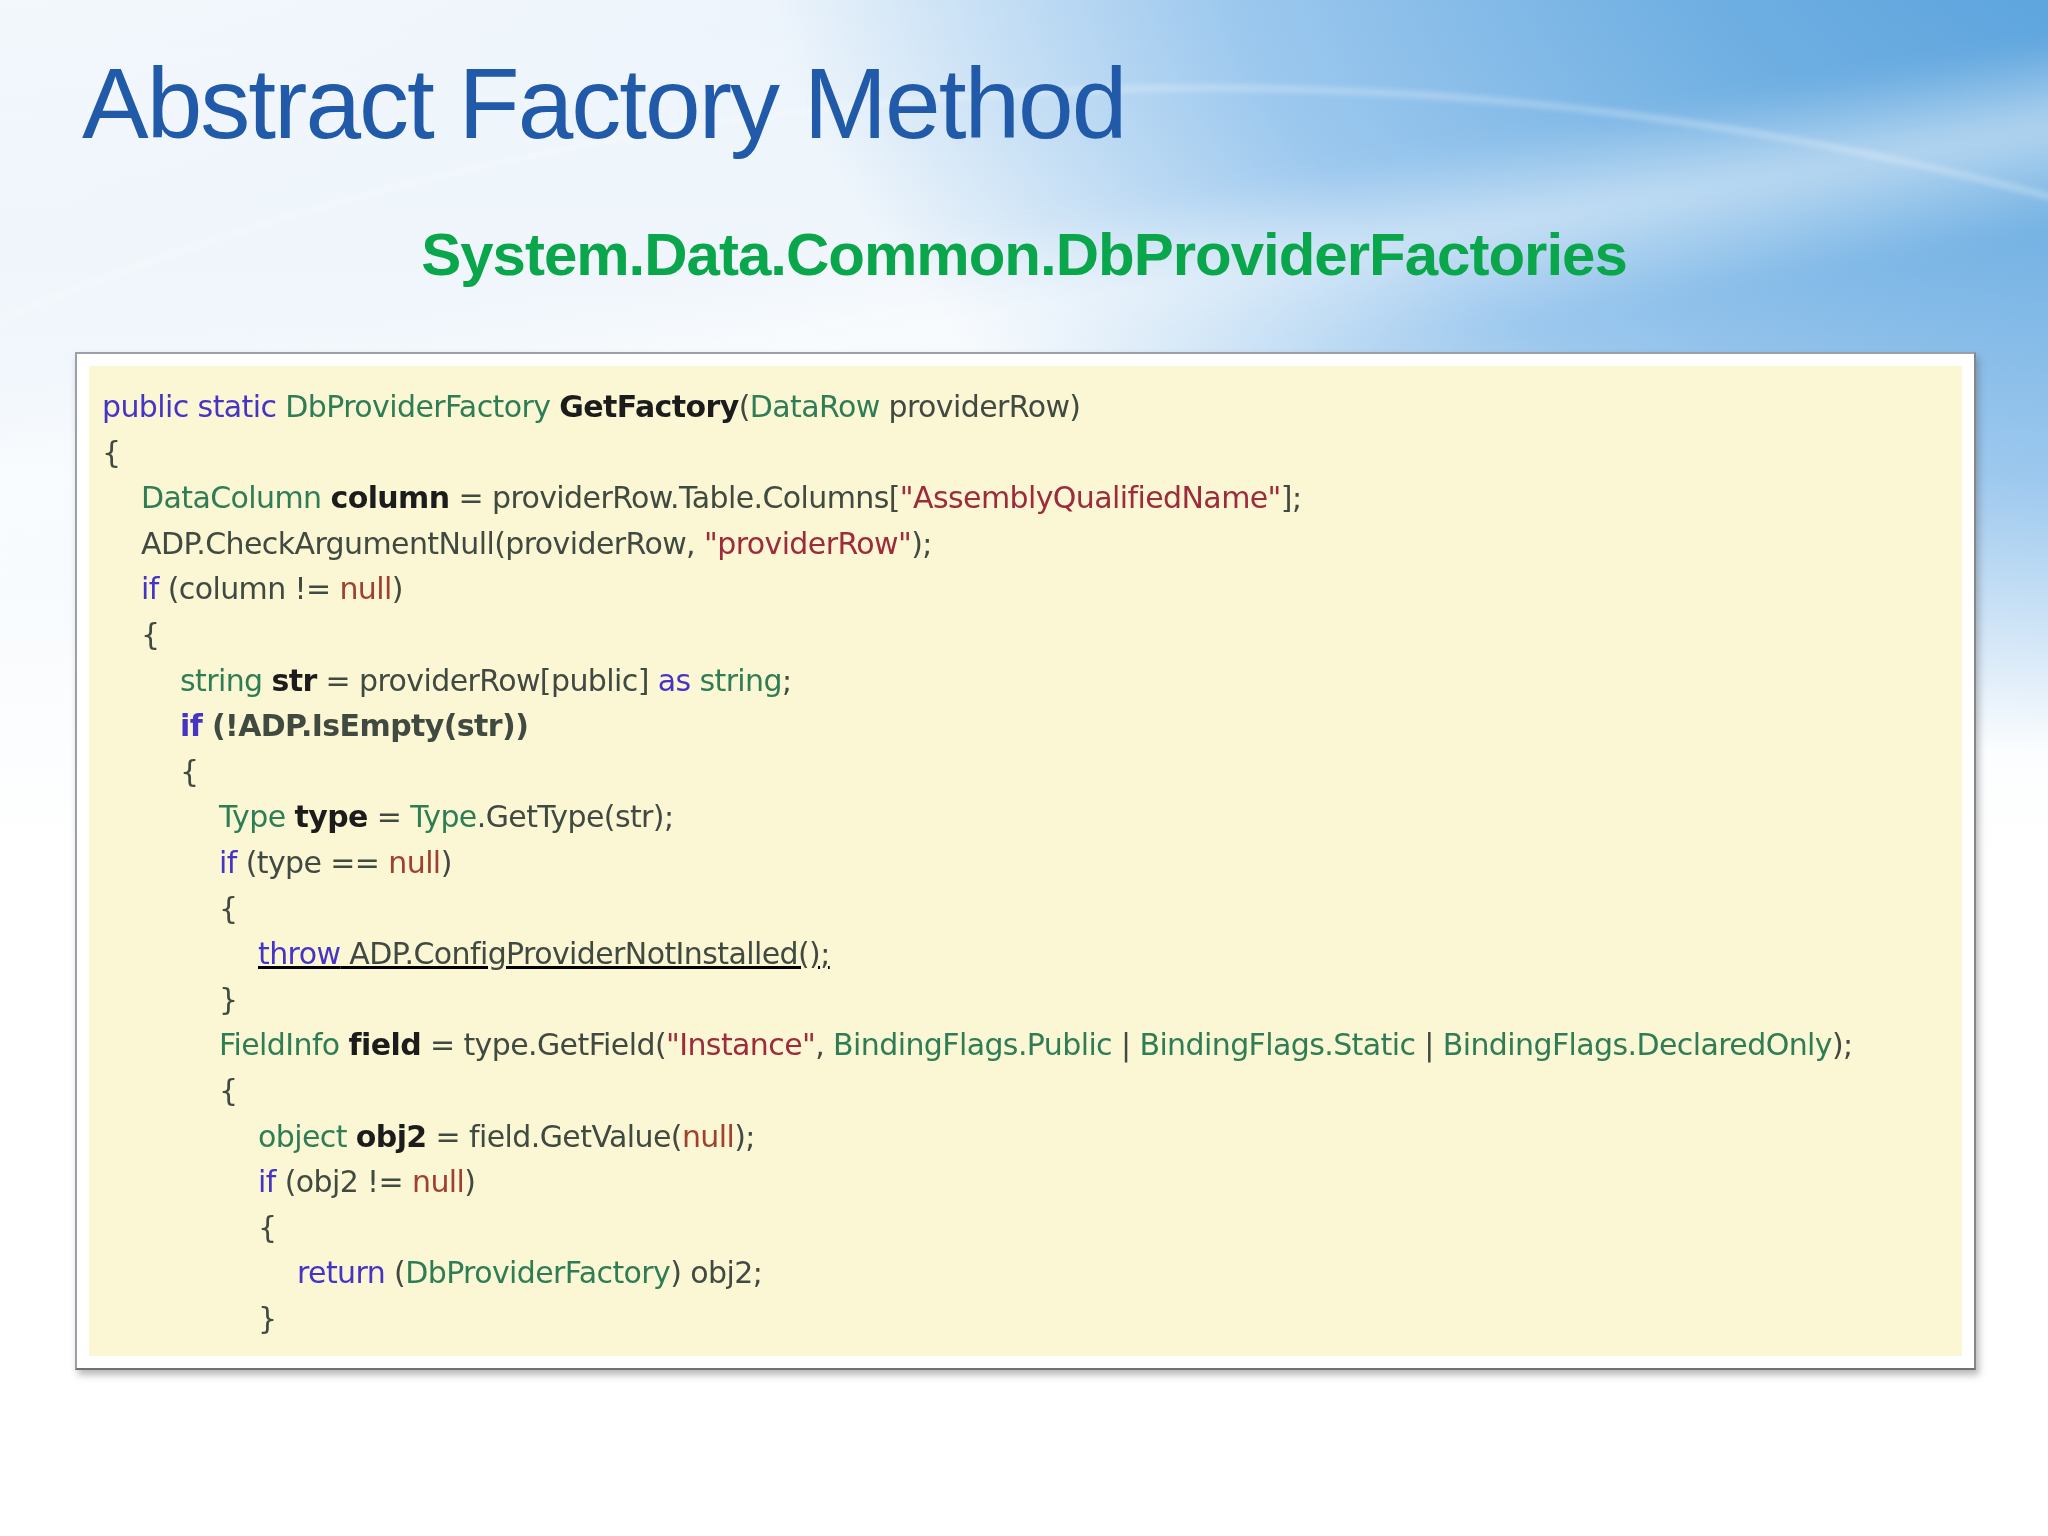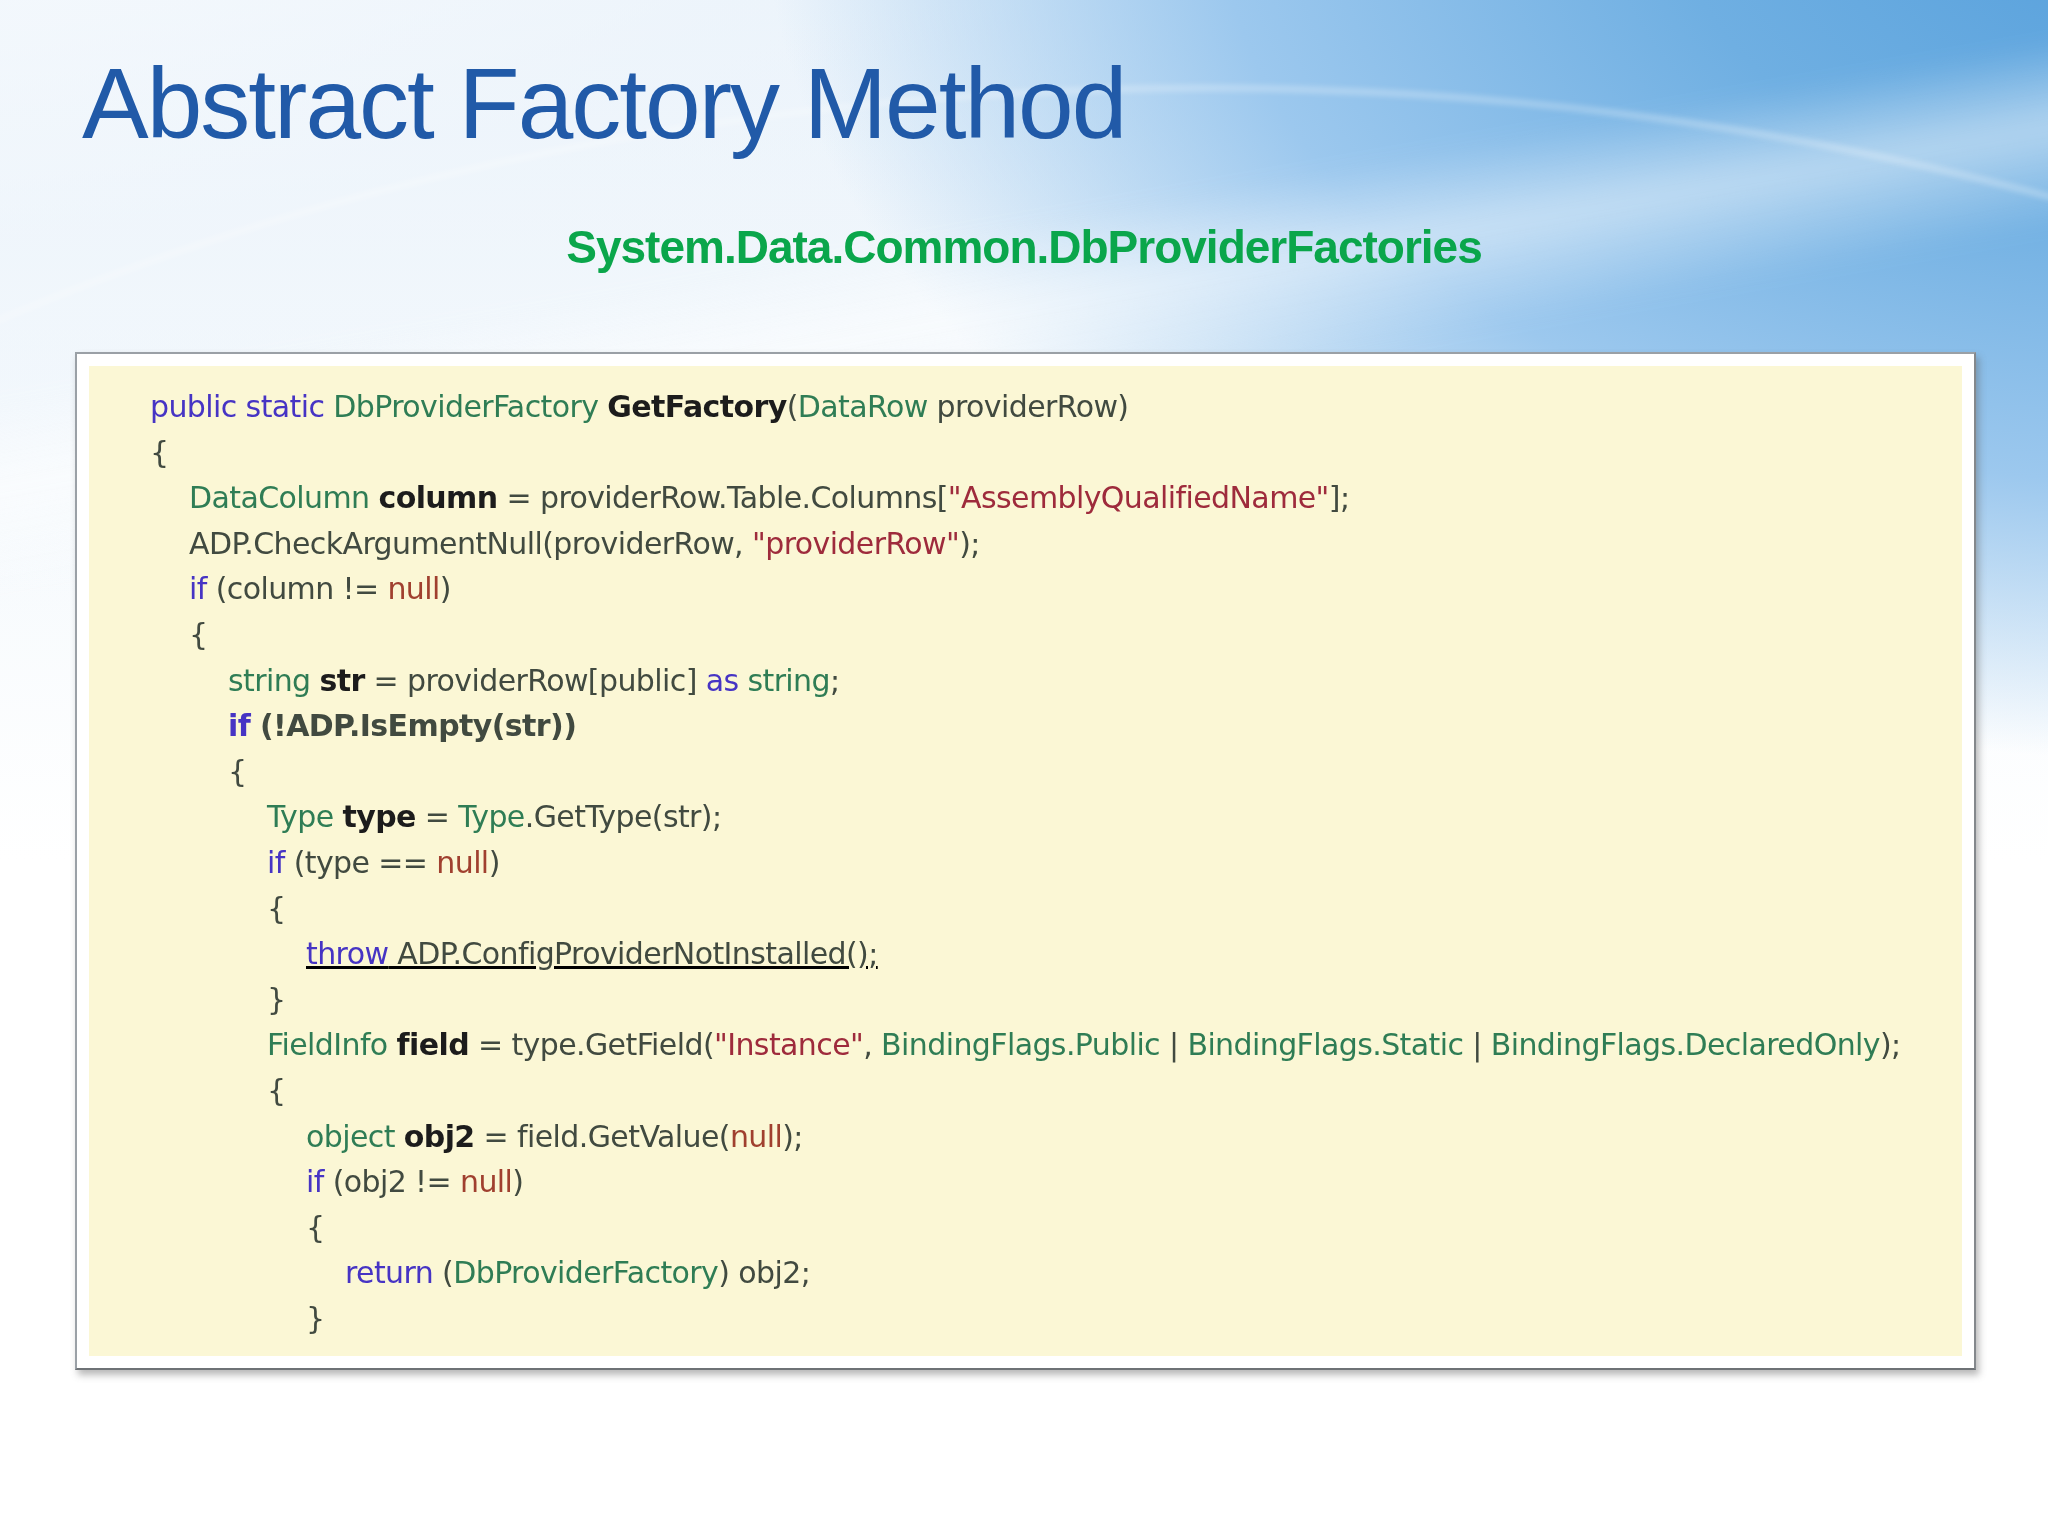--- a/index.html
+++ b/index.html
@@ -26,39 +26,39 @@
     position:absolute; left:-950px; top:86px; width:4300px; height:2700px;
     border-radius:50%; border:4px solid rgba(255,255,255,0.45); filter:blur(3px);
   }
   .title {
     position:absolute; left:82px; top:48px;
     font-size:100px; font-weight:400; letter-spacing:-2px; line-height:1.1;
     color:var(--title); white-space:nowrap;
   }
   .subtitle {
     position:absolute; left:50%; transform:translateX(-50%); top:222px;
-    font-size:46px; font-weight:bold; letter-spacing:-1px; line-height:1.1;
+    font-size:60px; font-weight:bold; letter-spacing:-1px; line-height:1.1;
     color:var(--subtitle); white-space:nowrap;
   }
   .code-box {
     position:absolute; left:75px; top:352px; width:1901px; height:1018px;
     box-sizing:border-box; background:#ffffff;
     border:2px solid var(--panel_border);
     border-bottom-color:#6e7276; border-right-color:#84888c;
     box-shadow:3px 5px 7px rgba(100,100,100,0.45);
     padding:12px;
   }
   .code-area {
     width:100%; height:100%; box-sizing:border-box; overflow:hidden;
     background:var(--code_bg);
     padding:18px 8px 0 13px;
     font-family:"DejaVu Sans", sans-serif;
     font-size:30px; line-height:45.6px; letter-spacing:-0.6px;
   }
-  .code-line { white-space:pre; height:45.6px;margin-left:48px; }
+  .code-line { white-space:pre; height:45.6px; }
   .tok-kw { color:var(--keyword); }
   .tok-ty { color:var(--type); }
   .tok-st { color:var(--string_lit); }
   .tok-nu { color:var(--null_kw); }
   .tok-pl { color:var(--plain); }
   .tok-bd { color:var(--bold_id); font-weight:bold; }
 </style>
 </head>
 <body>
 

